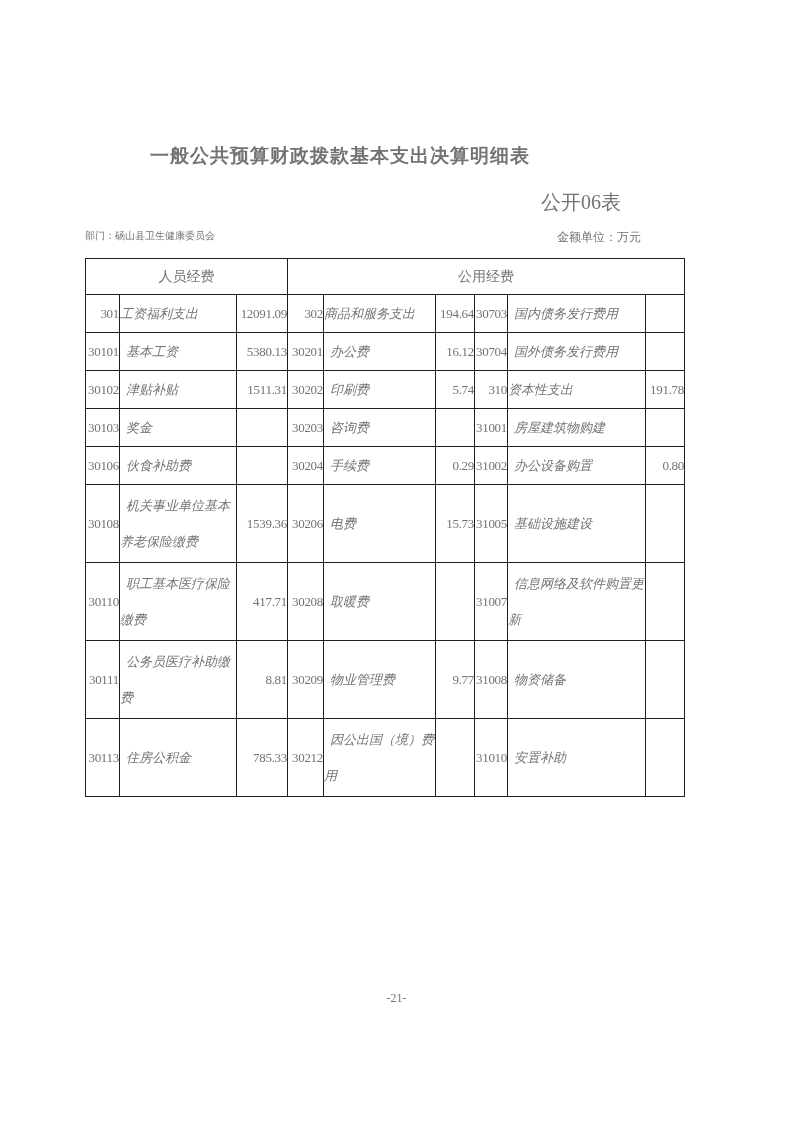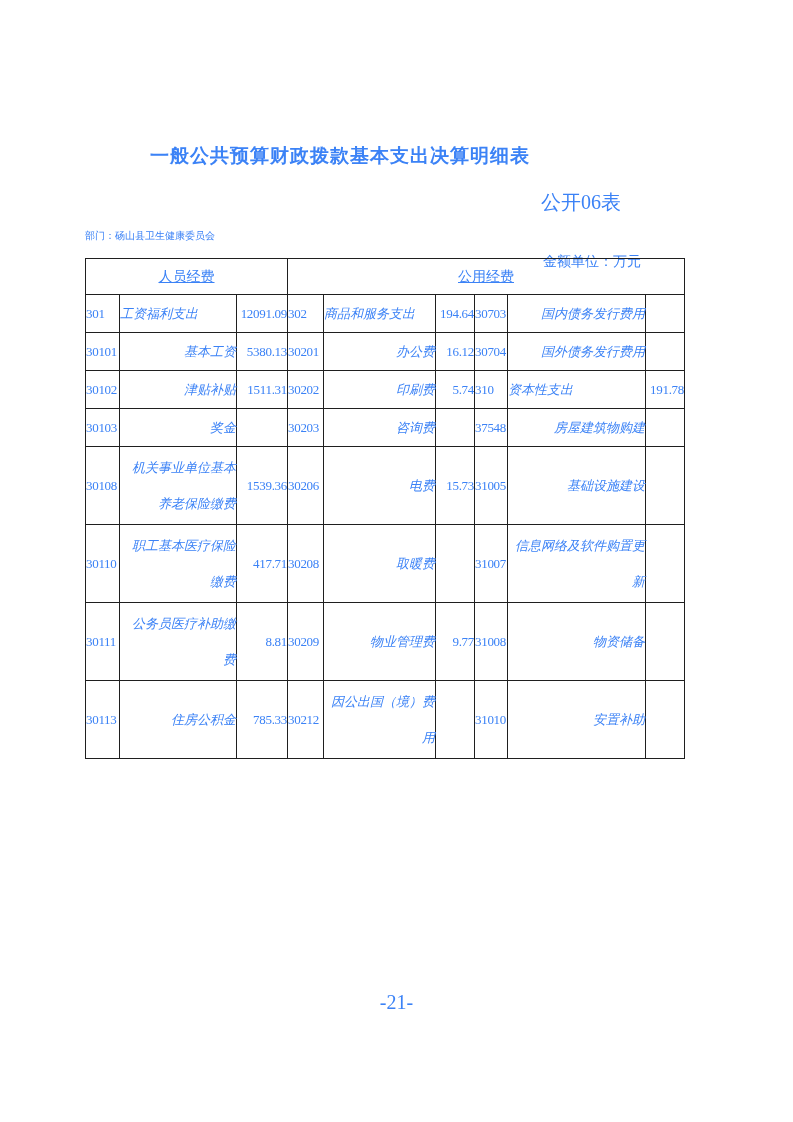--- a/index.html
+++ b/index.html
@@ -2,21 +2,21 @@
 <html><head>
 <meta charset="utf-8">
 <style>
   html, body { margin: 0; padding: 0; background: #ffffff; }
   #page {
     position: relative;
     width: 734px;
     height: 1122px;
     background: #ffffff;
     font-family: "Liberation Serif", "DejaVu Serif", serif;
-    color: #3b82f6;
+    color: #737373;
     overflow: hidden;
   }
   #doc-title {
     position: absolute;
     top: 143px;
     left: 0;
     width: 680px;
     text-align: center;
     font-size: 19px;
     font-weight: bold;
@@ -31,72 +31,71 @@
   #dept-line {
     position: absolute;
     top: 229px;
     left: 85px;
     font-size: 10px;
   }
   #unit-line {
     position: absolute;
     top: 229px;
     right: 93px;
-    font-size: 14px;
-    margin-top: 24px;
+    font-size: 12px;
   }
   #budget-table {
     position: absolute;
     top: 258px;
     left: 85px;
     border-collapse: collapse;
     table-layout: fixed;
     width: 599px;
     font-size: 13px;
   }
   #budget-table td, #budget-table th {
     border: 1px solid #1f1f1f;
     padding: 0;
     font-weight: normal;
     overflow: visible;
     vertical-align: middle;
   }
-  tr.band1 { height: 36px; text-decoration: underline; }
+  tr.band1 { height: 36px; }
   tr.band1 th { font-size: 14px; text-align: center; }
   tr.band2 { height: 74px; }
   tr.band2 th { text-align: center; line-height: 36px; white-space: pre-line; }
   tr.single { height: 38px; }
   tr.tall { height: 78px; }
   td.code-cell {
-    text-align: left;
+    text-align: right;
     padding-left: 1px;
     line-height: 36px;
     letter-spacing: -0.3px;
   }
   td.name-cell {
     text-align: left;
     padding-left: 2px;
     line-height: 36px;
     white-space: pre-line;
     font-style: italic;
   }
-  td.name-cell.sub { text-indent: 6px; text-align: right; }
+  td.name-cell.sub { text-indent: 6px; }
   td.amount-cell {
     text-align: right;
     padding-right: 1px;
     line-height: 36px;
     letter-spacing: -0.3px;
   }
   #page-number {
     position: absolute;
     top: 991px;
     left: 0;
     width: 793px;
     text-align: center;
-    font-size: 20px;
+    font-size: 12px;
   }
 </style>
 </head>
 <body>
 
 <div id="page">
 
   <div id="doc-title">一般公共预算财政拨款基本支出决算明细表</div>
 
   <div id="table-code">公开06表</div>
@@ -157,23 +156,34 @@
           <td class="name-cell">资本性支出</td>
           <td class="amount-cell">191.78</td>
         </tr>
         <tr class="single">
           <td class="code-cell">30103</td>
           <td class="name-cell sub">奖金</td>
           <td class="amount-cell"></td>
           <td class="code-cell">30203</td>
           <td class="name-cell sub">咨询费</td>
           <td class="amount-cell"></td>
-          <td class="code-cell">37548</td>
+          <td class="code-cell">31001</td>
           <td class="name-cell sub">房屋建筑物购建</td>
           <td class="amount-cell"></td>
+        </tr>
+        <tr class="single">
+          <td class="code-cell">30106</td>
+          <td class="name-cell sub">伙食补助费</td>
+          <td class="amount-cell"></td>
+          <td class="code-cell">30204</td>
+          <td class="name-cell sub">手续费</td>
+          <td class="amount-cell">0.29</td>
+          <td class="code-cell">31002</td>
+          <td class="name-cell sub">办公设备购置</td>
+          <td class="amount-cell">0.80</td>
         </tr>
         <tr class="tall">
           <td class="code-cell">30108</td>
           <td class="name-cell sub">机关事业单位基本
 养老保险缴费</td>
           <td class="amount-cell">1539.36</td>
           <td class="code-cell">30206</td>
           <td class="name-cell sub">电费</td>
           <td class="amount-cell">15.73</td>
           <td class="code-cell">31005</td>

